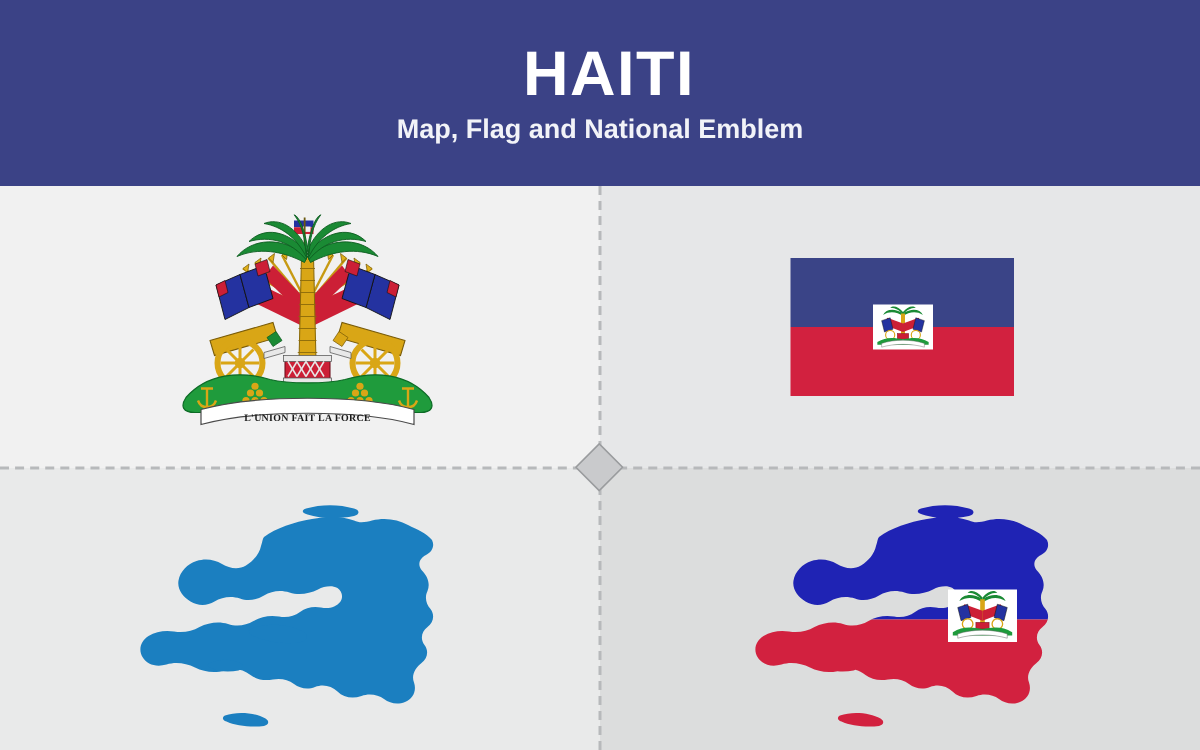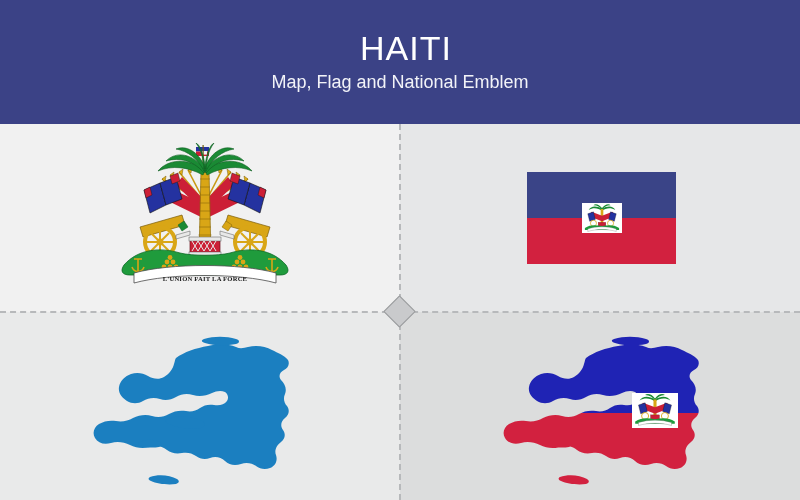--- a/index.html
+++ b/index.html
@@ -23,30 +23,30 @@
     width: 800px;
     height: 124px;
     background: #3b4286;
     display: flex;
     flex-direction: column;
     align-items: center;
     justify-content: center;
   }
   #title {
     color: #ffffff;
-    font-size: 34px;
-    font-weight: normal;
+    font-size: 42px;
+    font-weight: bold;
     letter-spacing: 1px;
     line-height: 1.05;
     margin: 0 0 6px 12px;
   }
   #subtitle {
     color: #f2f3f8;
     font-size: 18px;
-    font-weight: normal;
+    font-weight: bold;
     line-height: 1.1;
     margin: 0;
   }
 
   
   .quad {
     position: absolute;
     width: 400px;
     height: 188px;
   }

